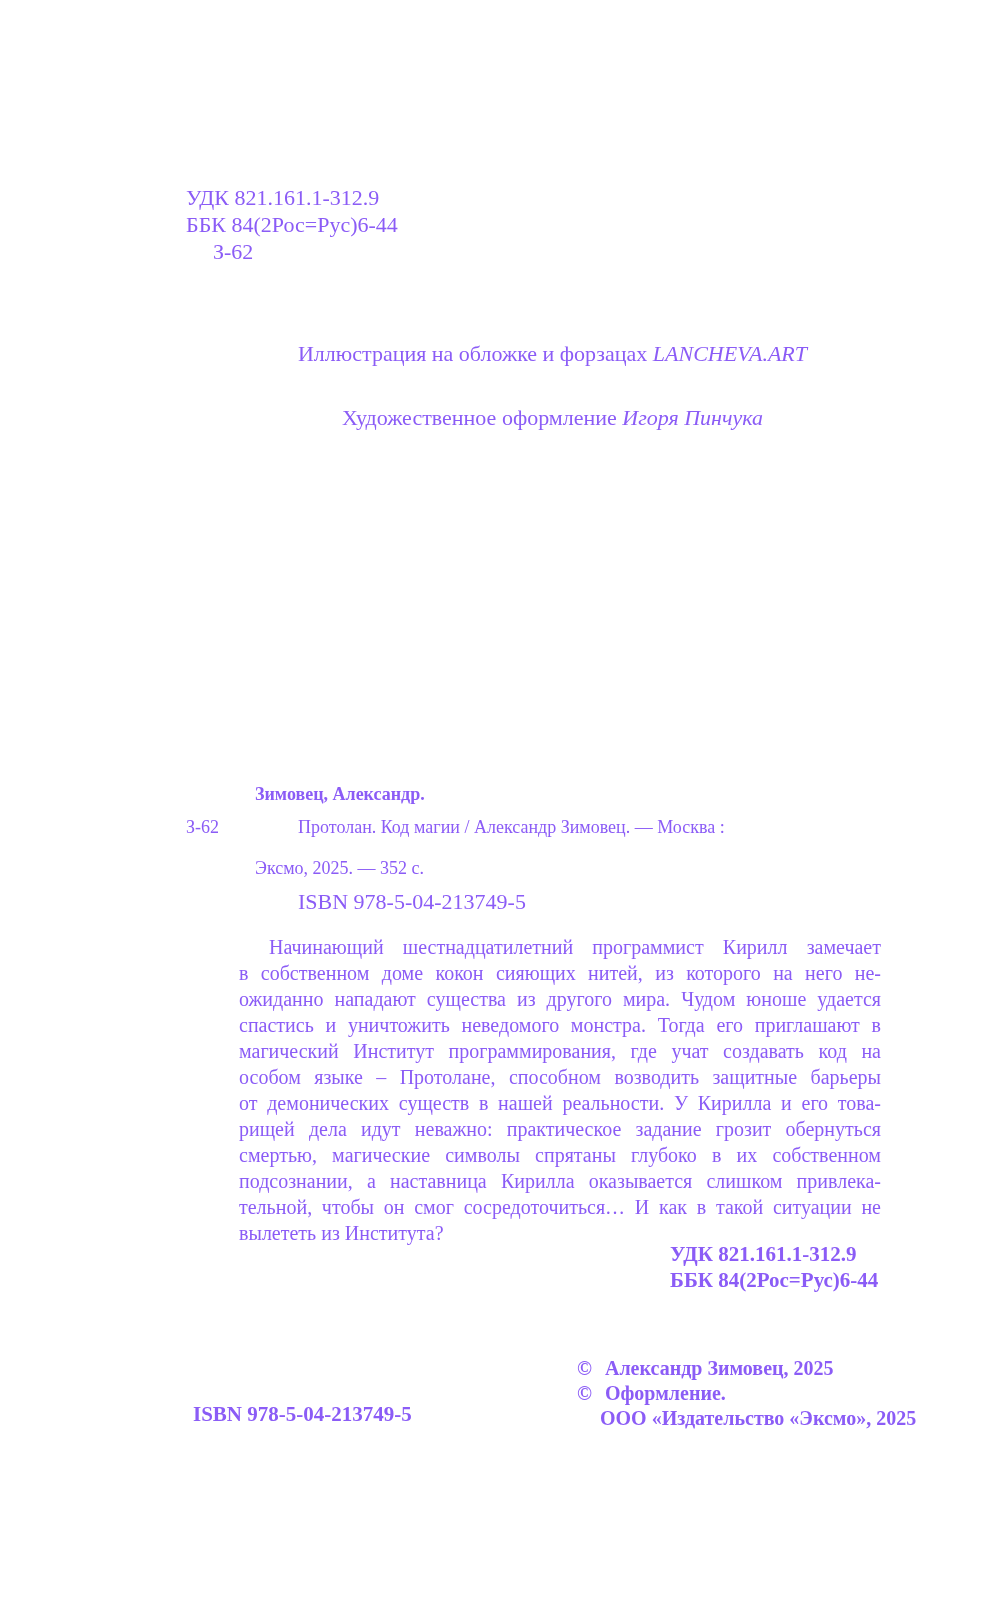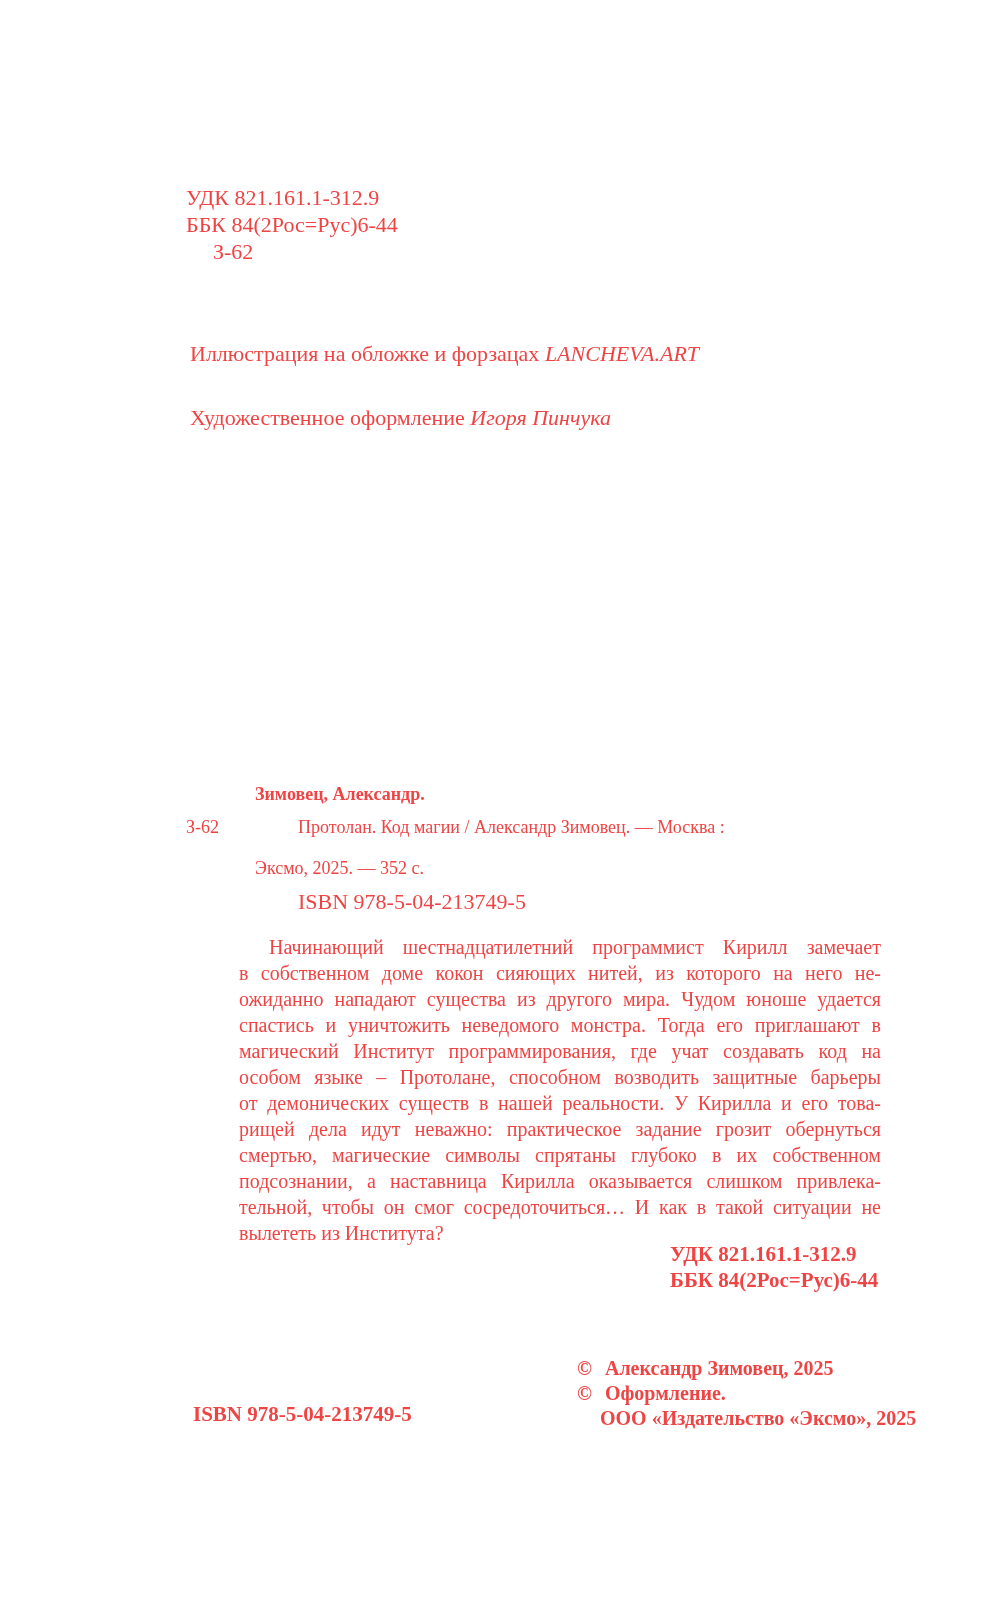--- a/index.html
+++ b/index.html
@@ -1,32 +1,32 @@
 <!DOCTYPE html>
 <html><head>
 <meta charset="utf-8">
 <style>
   html, body { margin: 0; padding: 0; background: #ffffff; }
   .page {
     position: relative;
     width: 1000px;
     height: 1616px;
     background: #ffffff;
-    color: #ef4444;
+    color: #8b5cf6;
     font-family: "Liberation Serif", "DejaVu Serif", serif;
     overflow: hidden;
   }
   .abs { position: absolute; }
 
   
   .top-codes { left: 186px; top: 184px; font-size: 22px; line-height: 27px; }
   .top-codes .sign { padding-left: 27px; }
 
   
-  .credits { left: 190px; top: 340px; width: 709px; text-align: left; font-size: 22px; line-height: 27px; }
+  .credits { left: 198px; top: 340px; width: 709px; text-align: center; font-size: 22px; line-height: 27px; }
   .credits .line2 { margin-top: 37px; }
   .it { font-style: italic; }
 
   
   .catalog { left: 186px; top: 778px; width: 709px; font-size: 18px; line-height: 33px; }
   .catalog .author { padding-left: 69px; font-weight: bold; }
   .catalog .title-line { position: relative; padding-left: 112px; }
   .catalog .sign { position: absolute; left: 0; top: 0; }
   .catalog .imprint { padding-left: 69px; margin-top: 8px; }
   .isbn-mid { left: 298px; top: 889px; font-size: 22px; }

